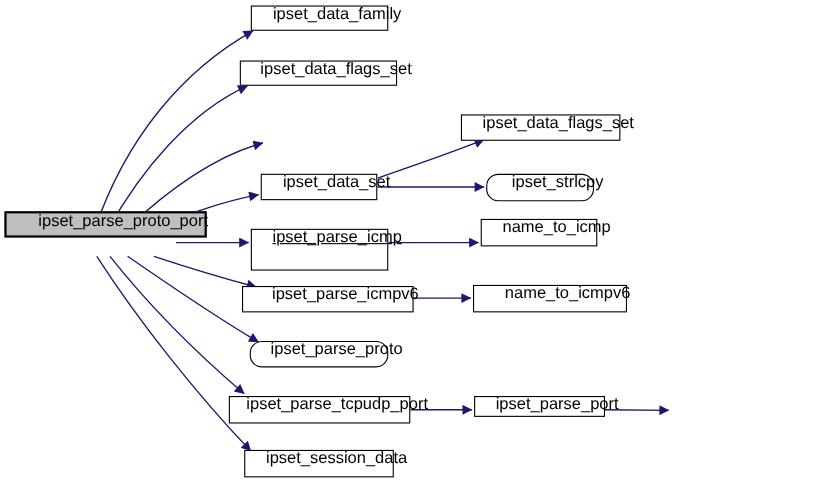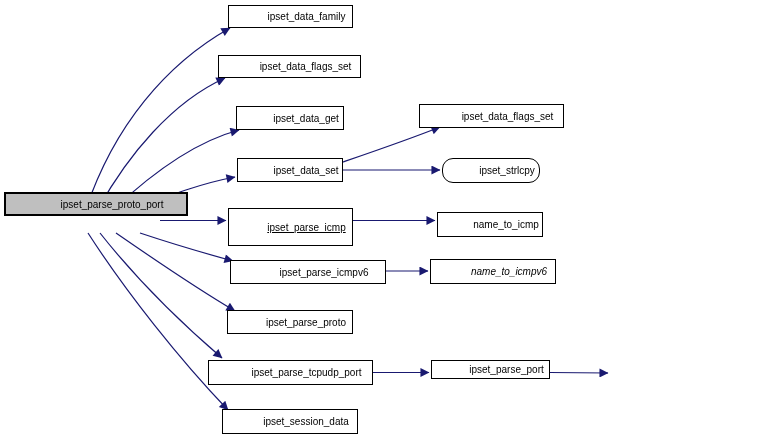--- a/index.html
+++ b/index.html
@@ -20,26 +20,25 @@
   svg.edges path.edge {
     fill: none;
     stroke: var(--edge, #191970);
     stroke-width: 1.2;
   }
   .arrowhead-shape { fill: var(--edge, #191970); }
   .node {
     position: absolute;
     box-sizing: border-box;
     display: flex;
-    align-items: center;
     justify-content: center;
     background: var(--node-fill, #ffffff);
     border: 1px solid var(--node-border, #000000);
     color: var(--text, #000000);
-    font-size: 10px;
+    font-size: 15px;
     line-height: 13px;
     text-align: center;
     white-space: nowrap;
     z-index: 1;
     cursor: pointer;
     padding-left: 32px;
   }
   .node.hl {
     background: var(--hl-fill, #bfbfbf);
     border-width: 2px;
@@ -79,61 +78,58 @@
   </div>
 
   <div class="node" style="left:228px; top:5px; width:125px; height:23px;">
     <span>ipset_data_family</span>
   </div>
 
   <div class="node" style="left:218px; top:55px; width:143px; height:23px;">
     <span>ipset_data_flags_set</span>
   </div>
 
-  <div class="node" style="left:236px; top:106px; width:108px; height:24px;">
-    <span>ipset_data_get</span>
-  </div>
 
   <div class="node" style="left:237px; top:158px; width:106px; height:24px;">
     <span>ipset_data_set</span>
   </div>
 
   <div class="node" style="left:228px; top:208px; width:125px; height:38px;text-decoration:underline;">
     <span>ipset_parse_icmp</span>
   </div>
 
-  <div class="node" style="left:220px; top:260px; width:156px; height:24px;margin-left:10px;">
+  <div class="node" style="left:220px; top:260px; width:156px; height:24px;">
     <span>ipset_parse_icmpv6</span>
   </div>
 
-  <div class="node" style="left:227px; top:310px; width:126px; height:24px;">
+  <div class="node" style="left:227px; top:310px; width:126px; height:24px;border-radius:11px;">
     <span>ipset_parse_proto</span>
   </div>
 
   <div class="node" style="left:208px; top:360px; width:165px; height:25px;">
     <span>ipset_parse_tcpudp_port</span>
   </div>
 
   <div class="node" style="left:222px; top:409px; width:136px; height:25px;">
     <span>ipset_session_data</span>
   </div>
 
   <div class="node" style="left:419px; top:104px; width:145px; height:24px;">
     <span>ipset_data_flags_set</span>
   </div>
 
   <div class="node" style="left:442px; top:158px; width:98px; height:25px;border-radius:11px;">
     <span>ipset_strlcpy</span>
   </div>
 
-  <div class="node" style="left:437px; top:212px; width:106px; height:25px;">
+  <div class="node" style="left:437px; top:199px; width:106px; height:25px;">
     <span>name_to_icmp</span>
   </div>
 
-  <div class="node" style="left:430px; top:259px; width:126px; height:25px;font-style:italic;">
+  <div class="node" style="left:430px; top:259px; width:140px; height:25px;">
     <span>name_to_icmpv6</span>
   </div>
 
   <div class="node" style="left:431px; top:360px; width:119px; height:19px;">
     <span>ipset_parse_port</span>
   </div>
 
 
 </div>
 

